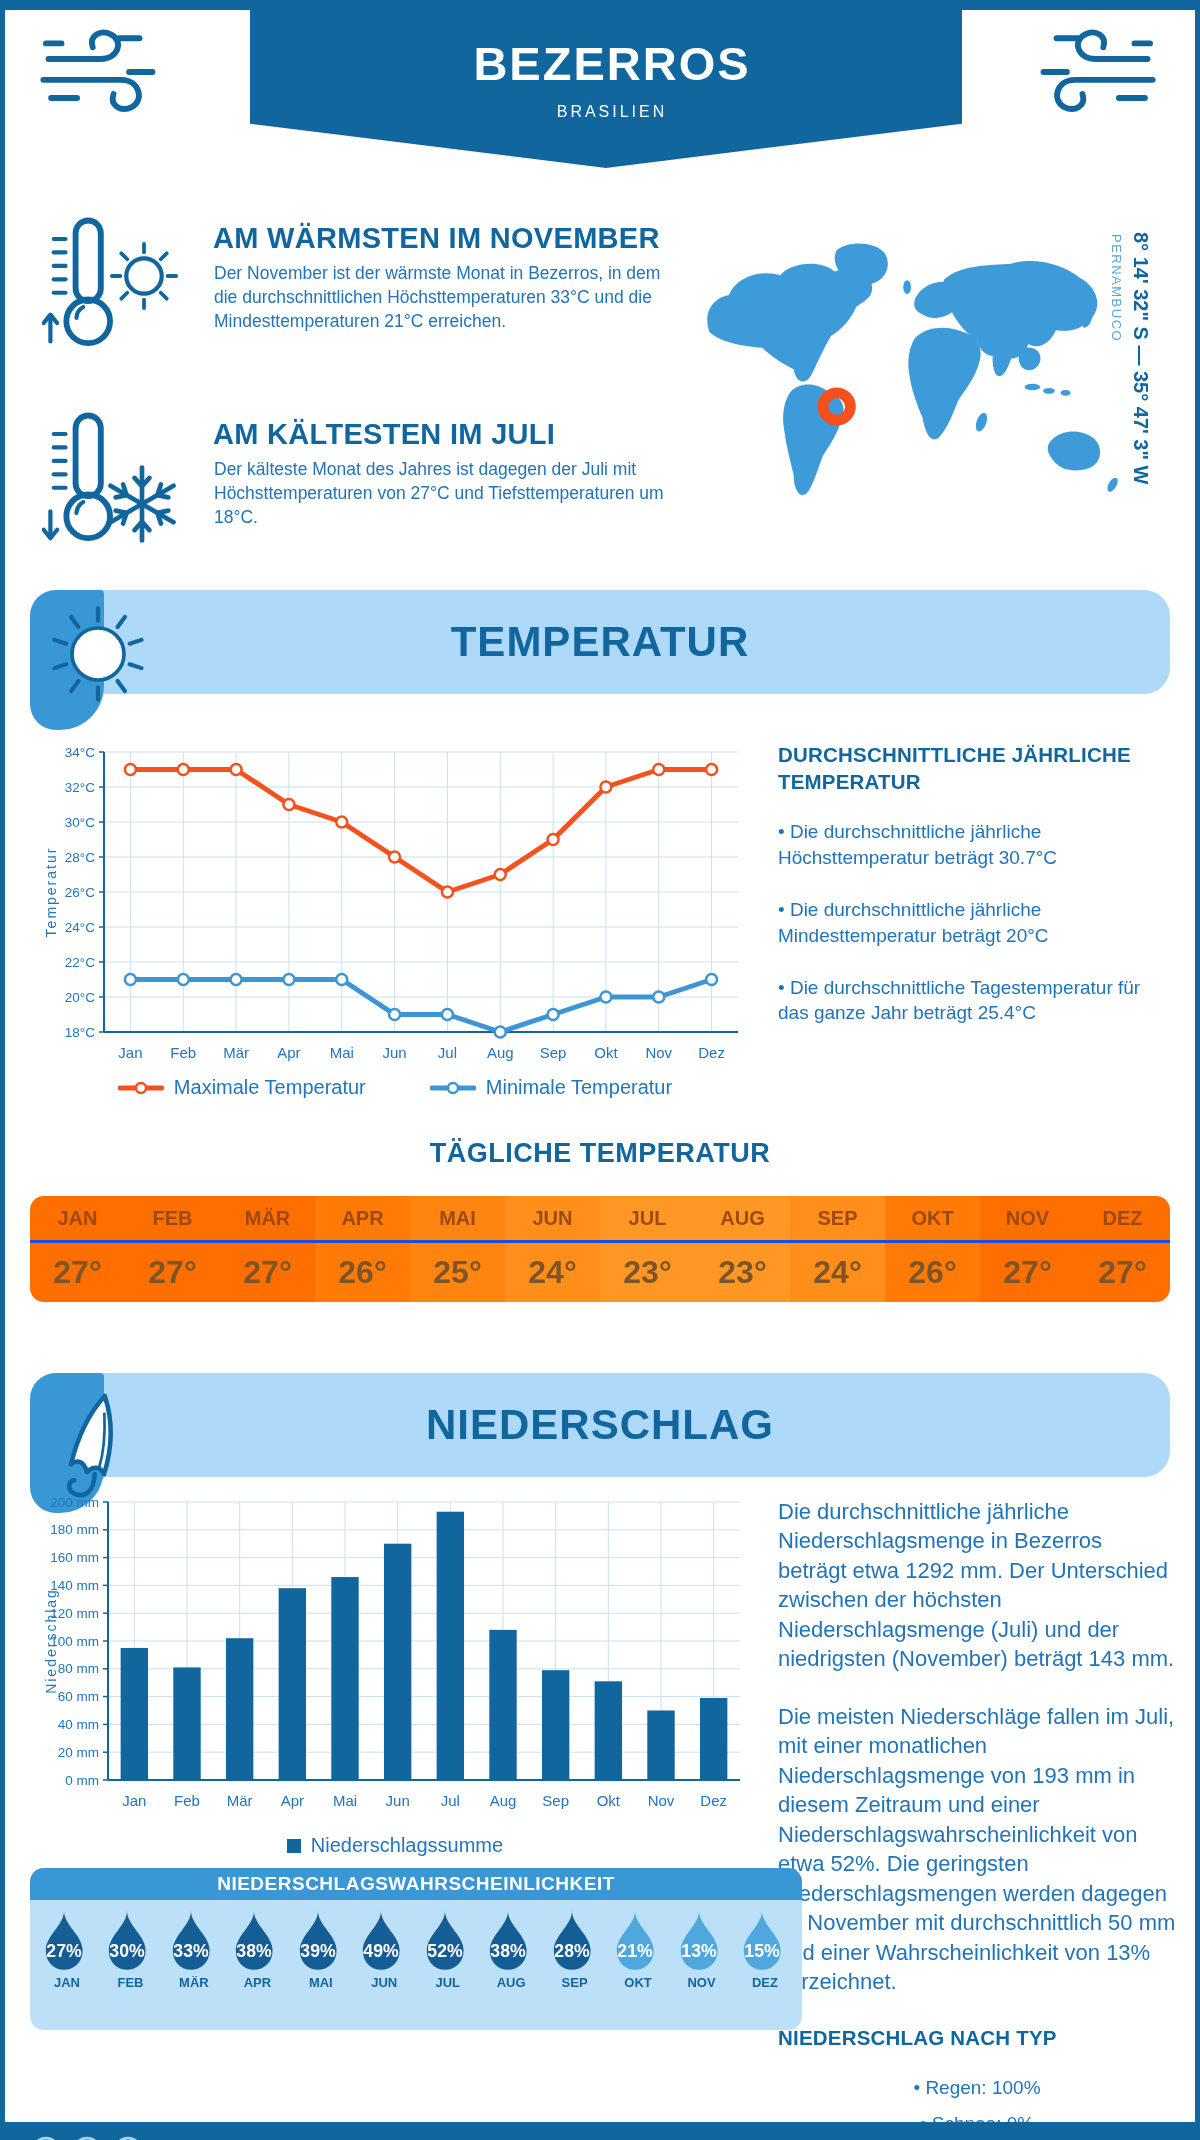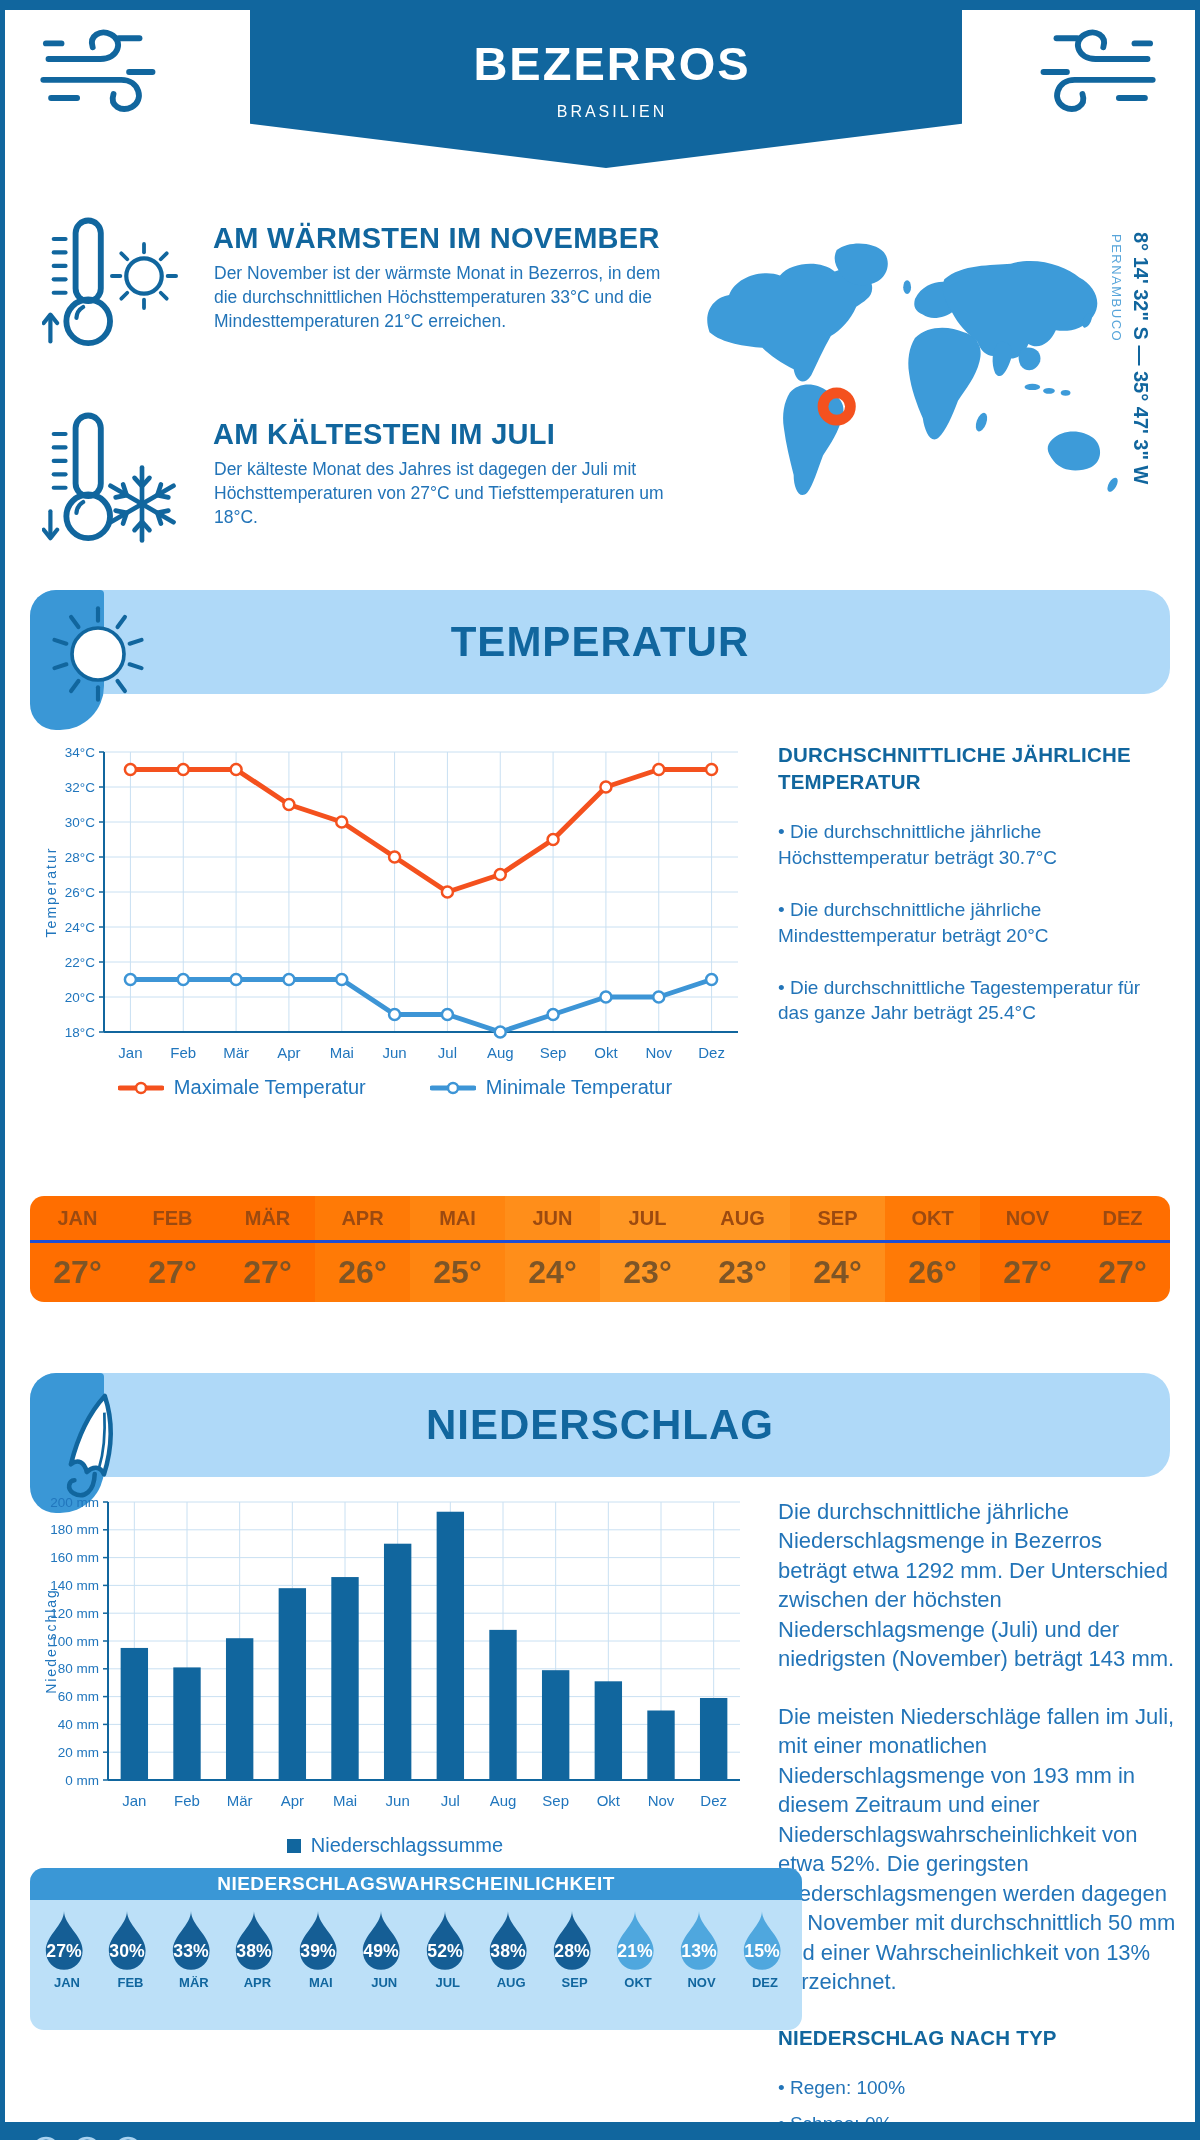--- a/index.html
+++ b/index.html
@@ -39,21 +39,21 @@
     font-size:42px;font-weight:bold;color:#11669E;letter-spacing:1px;}
   .tab-icon{position:absolute;left:16px;top:12px;}
 
   
   .sidebar{position:absolute;width:398px;color:#2274B8;}
   .sidebar h3{margin:0;font-size:20.5px;font-weight:bold;color:#11669E;line-height:1.3;letter-spacing:.2px;}
   .sidebar .bullets{margin-top:24px;}
   .sidebar .bullet{font-size:19px;line-height:1.36;margin-bottom:26px;}
   .sidebar .para{font-size:22px;line-height:1.34;margin-bottom:28px;}
   .sidebar h3.mid{margin-top:2px;}
-  .sidebar .bullets.tight .bullet{margin-bottom:8px;margin-top:10px;}
+  .sidebar .bullets.tight .bullet{margin-bottom:8px;margin-top:10px;text-align:center;}
 
   
   .legend{position:absolute;display:flex;justify-content:center;align-items:center;gap:64px;
     font-size:20px;color:#2176BD;}
   .legend .item{display:flex;align-items:center;gap:10px;}
   .legend .sq{display:inline-block;width:14px;height:14px;}
 
   
   .daily-head{position:absolute;left:0;top:1138px;width:100%;text-align:center;
     font-size:27px;font-weight:bold;color:#11669E;letter-spacing:.5px;}
@@ -366,20 +366,21 @@
 
   <div class="sidebar" style="left:778px;top:742px">
     <h3>DURCHSCHNITTLICHE JÄHRLICHE TEMPERATUR</h3>
     <div class="bullets" id="temp-bullets">
         <div class="bullet">• Die durchschnittliche jährliche Höchsttemperatur beträgt 30.7°C</div>
         <div class="bullet">• Die durchschnittliche jährliche Mindesttemperatur beträgt 20°C</div>
         <div class="bullet">• Die durchschnittliche Tagestemperatur für das ganze Jahr beträgt 25.4°C</div>
       </div>
   </div>
 
+  <div class="daily-head">TÄGLICHE TEMPERATUR</div>
   <div class="daily-grid" id="daily-grid">
       <div class="mcell" style="background: rgb(255, 110, 0);">JAN</div>
       <div class="mcell" style="background: rgb(255, 110, 0);">FEB</div>
       <div class="mcell" style="background: rgb(255, 110, 0);">MÄR</div>
       <div class="mcell" style="background: rgb(255, 122, 6);">APR</div>
       <div class="mcell" style="background: rgb(255, 133, 16);">MAI</div>
       <div class="mcell" style="background: rgb(255, 142, 26);">JUN</div>
       <div class="mcell" style="background: rgb(255, 151, 36);">JUL</div>
       <div class="mcell" style="background: rgb(255, 151, 36);">AUG</div>
       <div class="mcell" style="background: rgb(255, 142, 26);">SEP</div>

